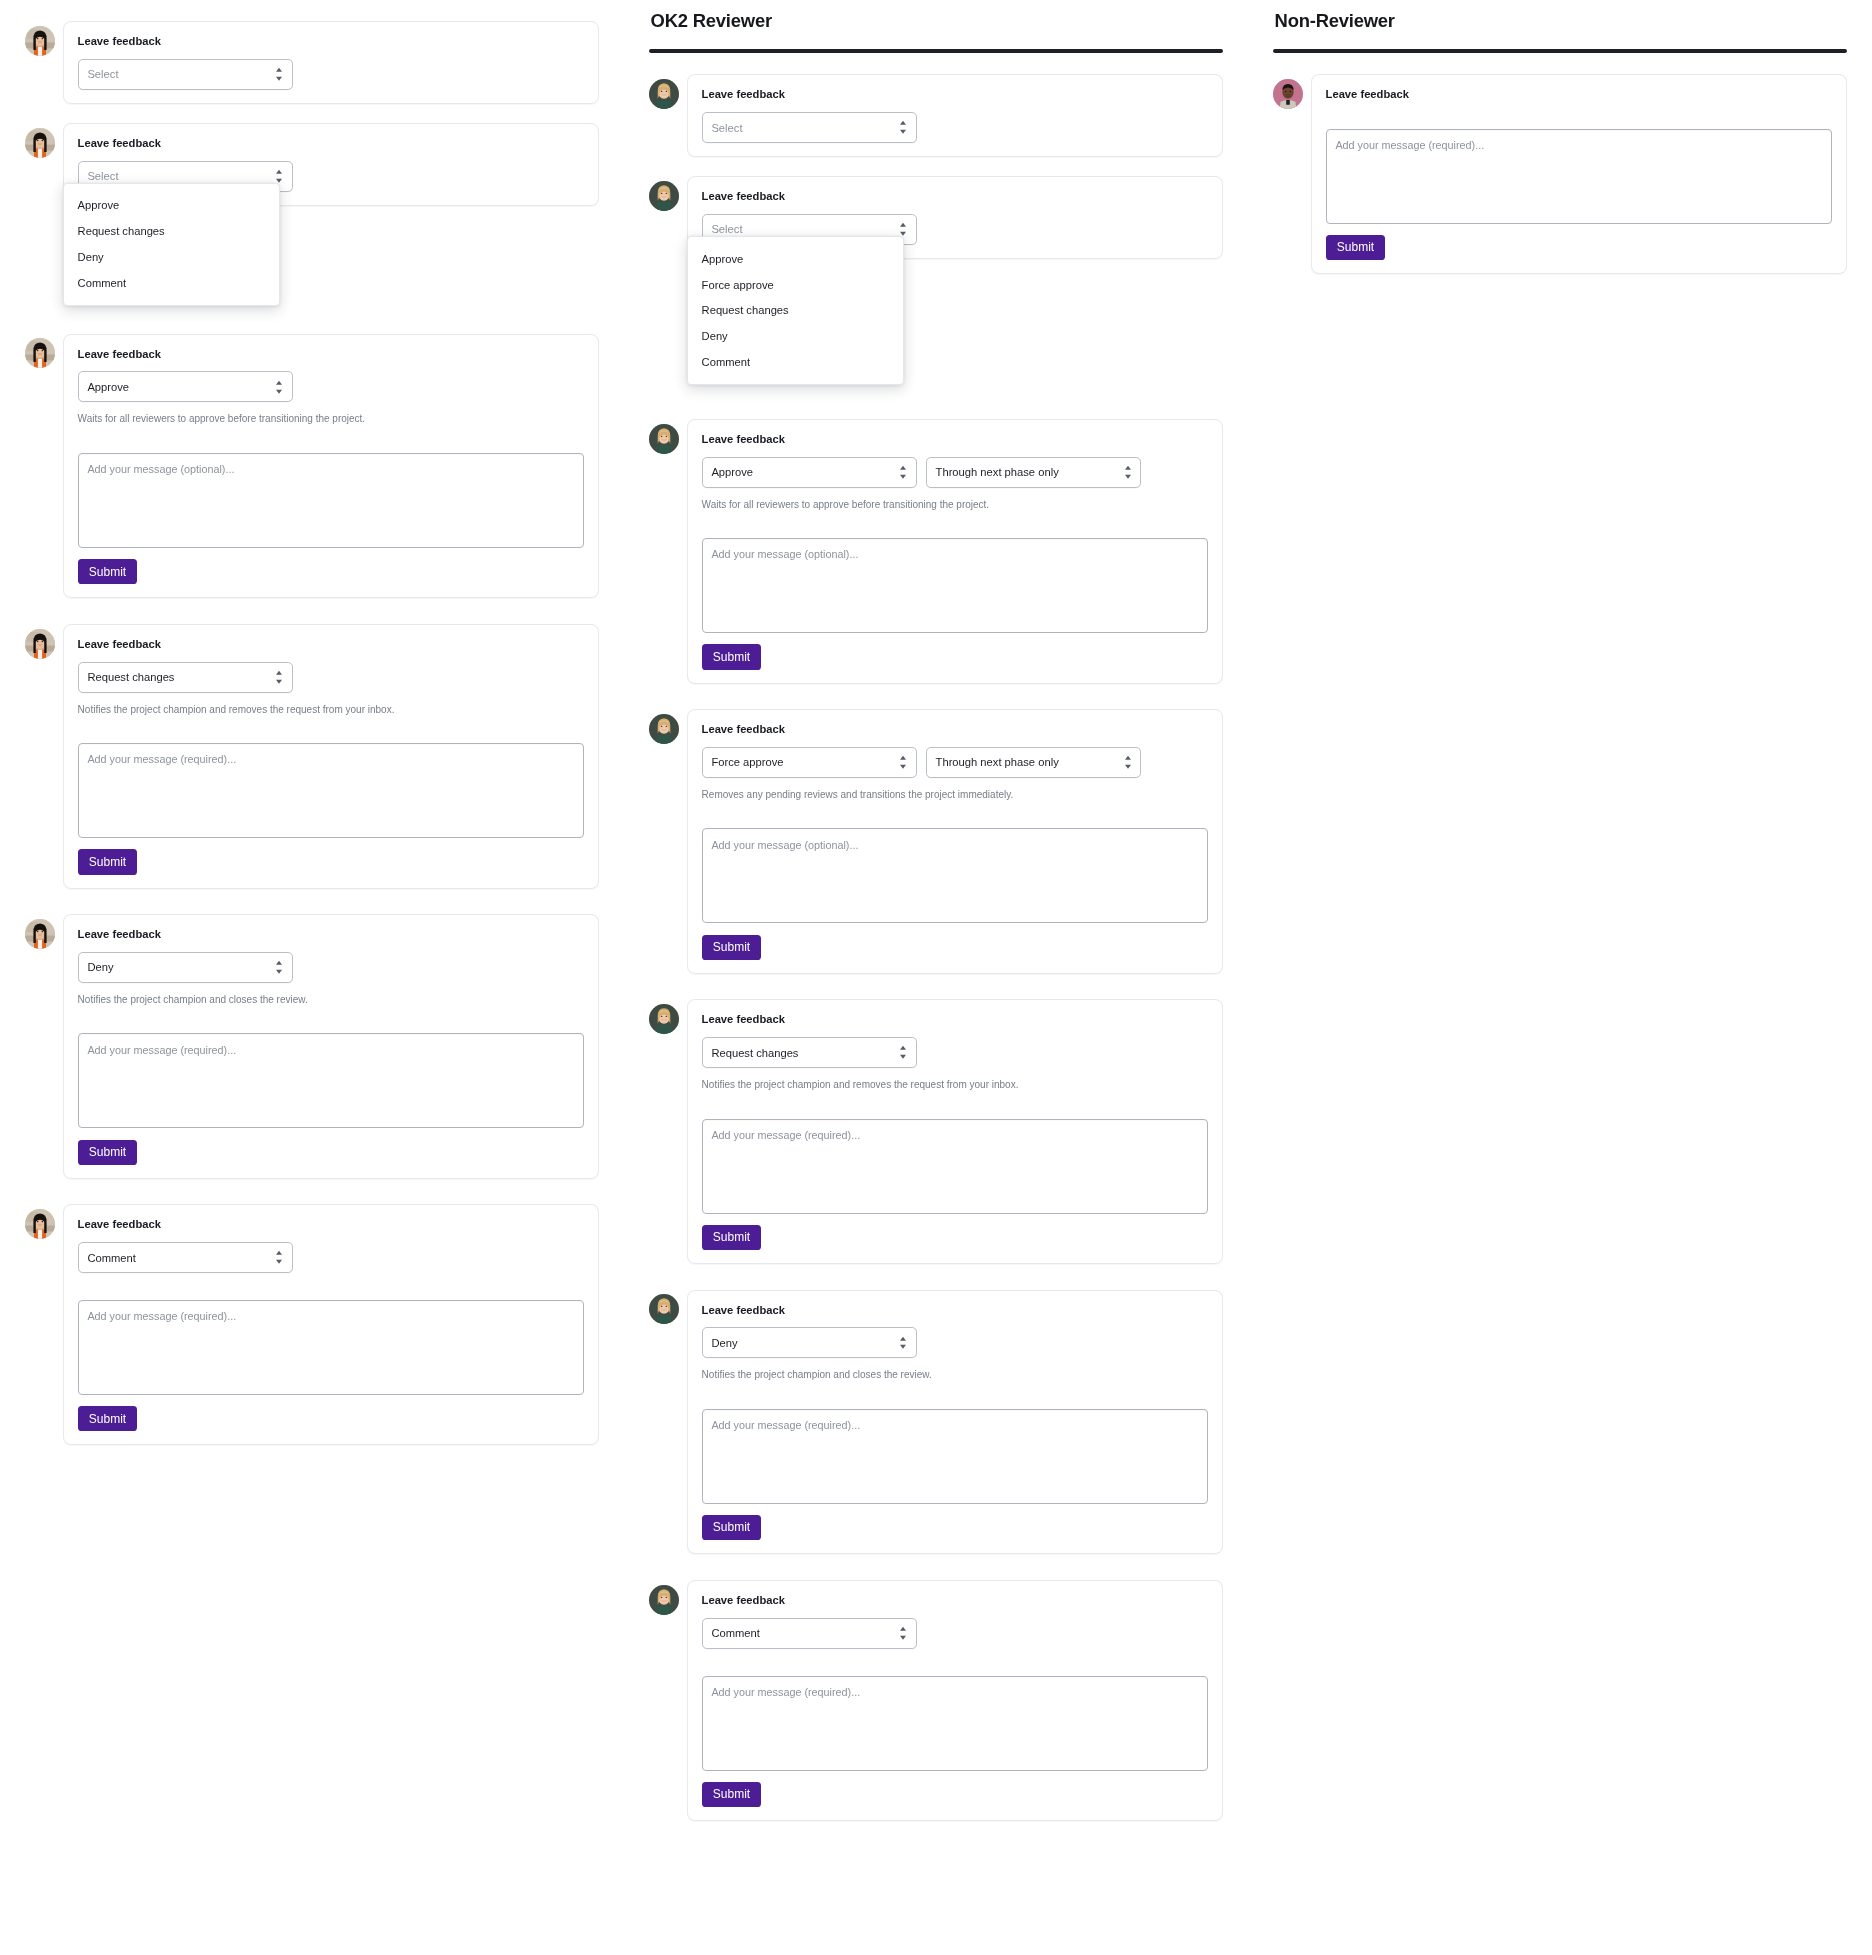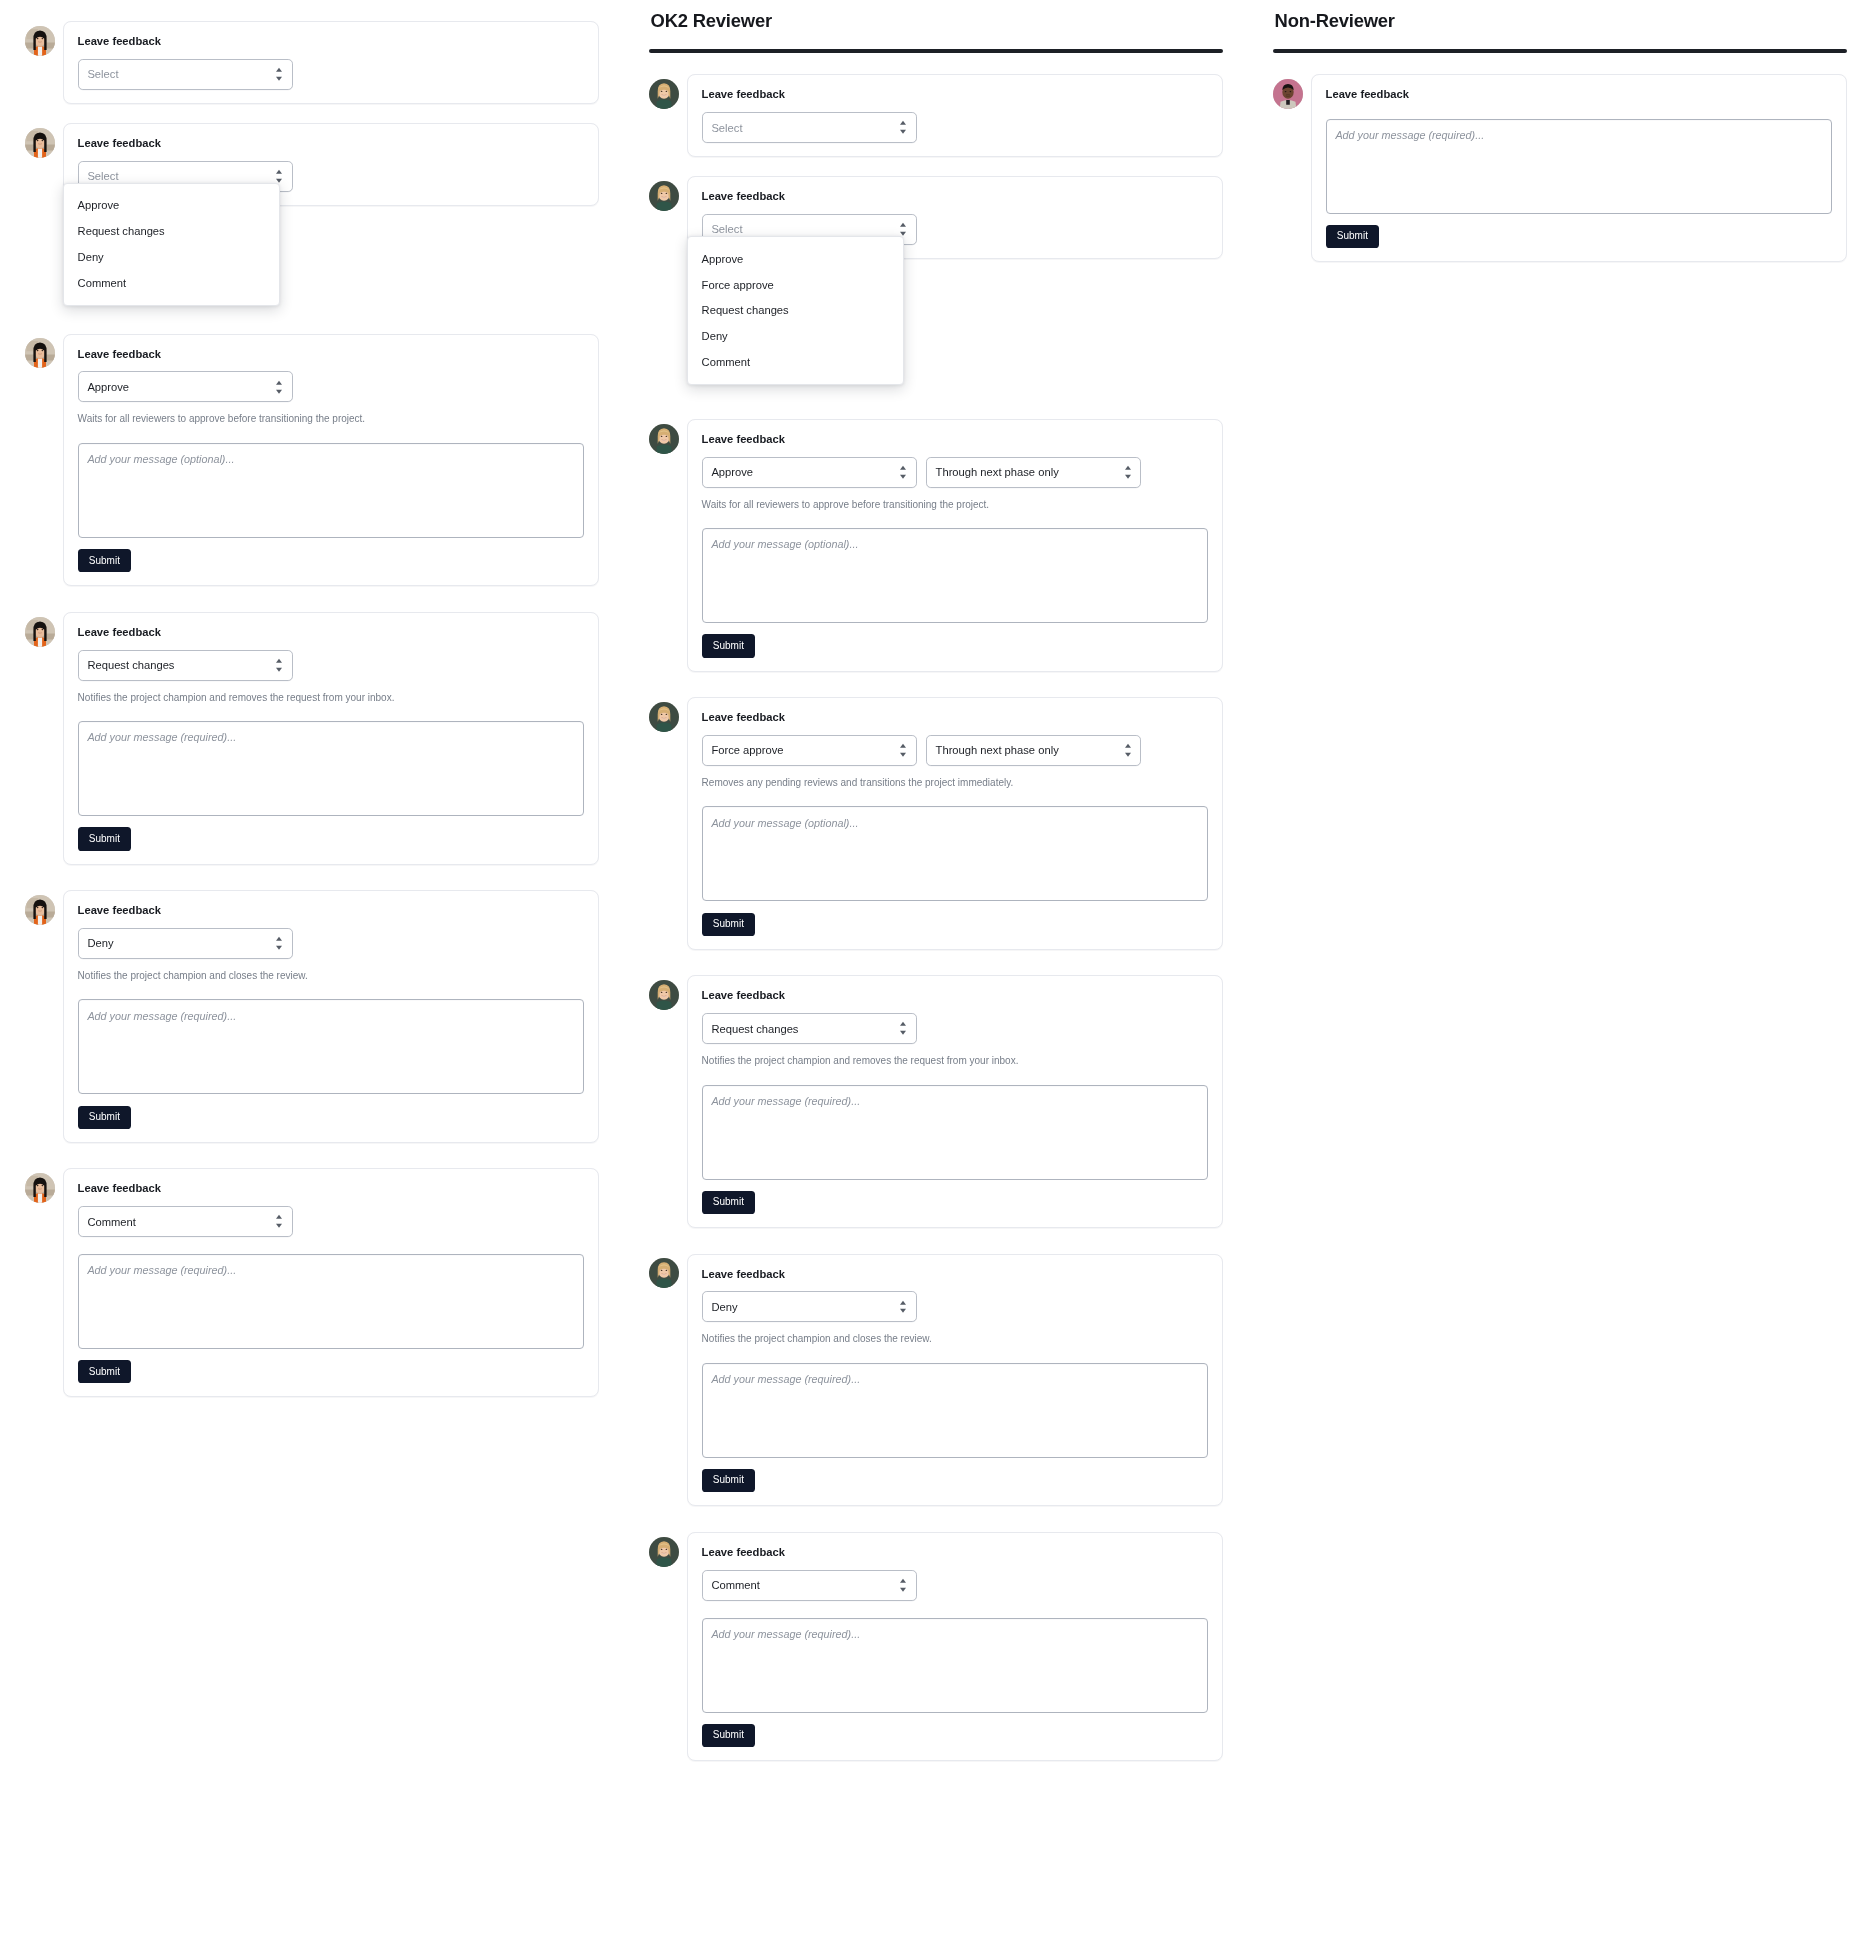--- a/index.html
+++ b/index.html
@@ -120,38 +120,37 @@
   .spin i.up { top: 0.8px; border-bottom: 4px solid #565c66; }
   .spin i.dn { bottom: 0.8px; border-top: 4px solid #565c66; }
 
   .helper {
     font-size: 10px;
     color: #777e89;
     margin-top: 10px;
     line-height: 1.35;
   }
   .textarea {
-    margin-top: 17px;
+    margin-top: 27px;
     width: 100%;
     height: 95px;
     border: 0.8px solid #aeb4be;
     border-radius: 4px;
     background: #ffffff;
     padding: 9.2px 8.8px;
     font-size: 10.8px;
     color: #8d939d;
     box-shadow: inset 0 0.4px 0.4px rgba(16,24,40,0.04);
-    font-style: italic;
   }
   .submit {
     margin-top: 11.2px;
     display: inline-block;
-    background: #0f172a;
+    background: #4c1d95;
     color: #ffffff;
-    font-size: 10px;
+    font-size: 12px;
     border: none;
     border-radius: 3.6px;
     padding: 6.4px 11.2px 6.8px 11.2px;
     line-height: 1;
     font-family: "Liberation Sans", sans-serif;
     cursor: pointer;
   }
   .gap-sm { height: 19px; }
   .gap-md { height: 25.5px; }
 

